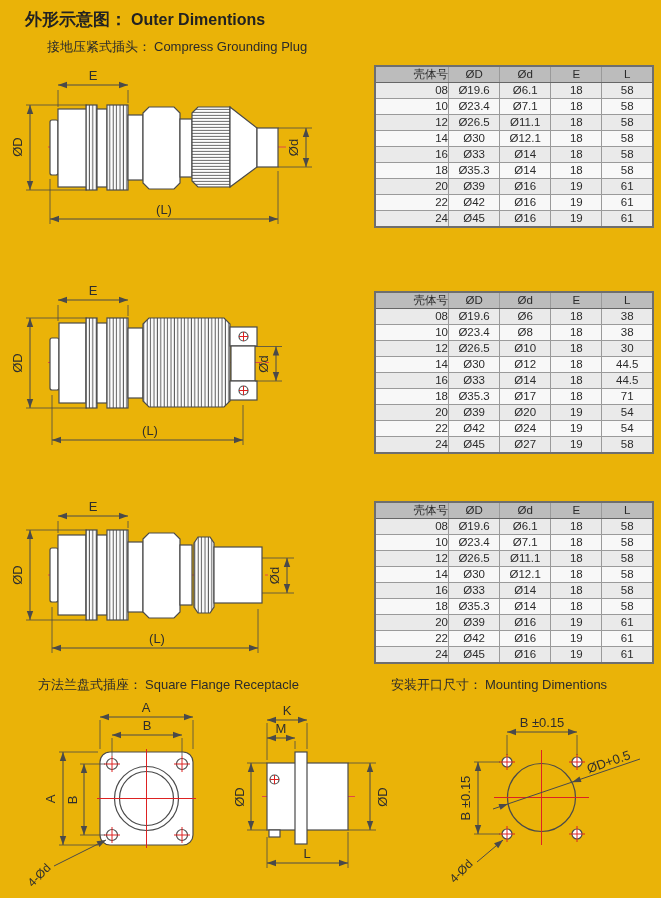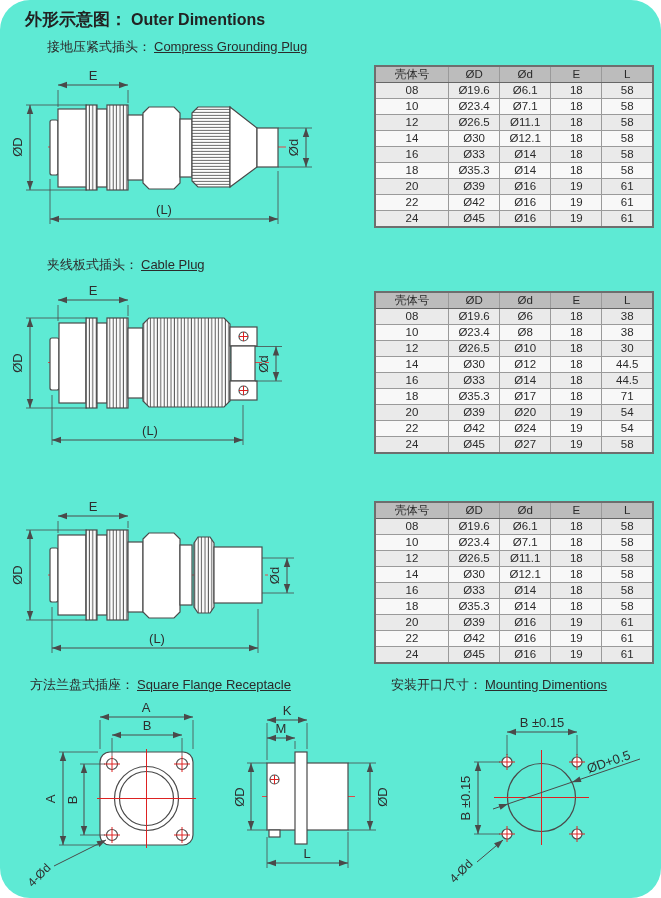--- a/index.html
+++ b/index.html
@@ -1,31 +1,31 @@
 <!DOCTYPE html>
 <html><head>
 <meta charset="utf-8">
 <style>
   html,body{margin:0;padding:0;background:#fff;}
   body{width:661px;height:898px;font-family:"Liberation Sans","DejaVu Sans",sans-serif;color:#333;}
-  .page{position:relative;width:661px;height:898px;background:#5eead4;overflow:hidden;border-radius:30px;}
+  .page{position:relative;width:661px;height:898px;background:#eab308;overflow:hidden;}
   .title{position:absolute;left:25px;top:8px;white-space:nowrap;}
   .title .zh{font-size:17px;font-weight:700;color:#222;}
   .title .en{font-size:16px;font-weight:600;color:#222;margin-left:4px;}
   .sec{position:absolute;white-space:nowrap;font-size:13px;color:#2b2b2b;}
   .sec .zh{font-weight:400;}
-  .sec .en{margin-left:3px;text-decoration:underline;}
+  .sec .en{margin-left:3px;}
   table.dims{position:absolute;width:280px;table-layout:fixed;border-collapse:collapse;
     font-size:11.5px;color:#2b2b2b;border:2px solid #6e6e6e;}
   table.dims th,table.dims td{border:1px solid #9a9a9a;text-align:center;padding:0;
     height:15px;line-height:15px;font-weight:400;overflow:hidden;}
   table.dims thead th{background:#bcbcbc;border-bottom:1.5px solid #666;}
   table.dims tbody tr:nth-child(odd) td{background:#eaeaea;}
   table.dims tbody tr:nth-child(even) td{background:#f8f8f8;}
-  table.dims th:first-child,table.dims td:first-child{width:72px;}
+  table.dims th:first-child,table.dims td:first-child{width:72px;text-align:right;}
   svg.drawing{position:absolute;overflow:visible;}
   .ol{fill:#fff;stroke:#4a4a4a;stroke-width:1.2;}
   .kn{fill:url(#knurl);stroke:#4a4a4a;stroke-width:1.2;}
   .hl{fill:url(#hlines);stroke:#4a4a4a;stroke-width:1.2;}
   .nf{fill:none;stroke:#4a4a4a;stroke-width:1.2;}
   .dim{stroke:#4a4a4a;stroke-width:1;fill:none;}
   .ext{stroke:#4a4a4a;stroke-width:0.8;fill:none;}
   .cl{stroke:#e04848;stroke-width:1;fill:none;stroke-dasharray:18 3 4 3;}
   .rc{stroke:#dd2222;stroke-width:1;fill:none;}
   svg text{font-family:"Liberation Sans","DejaVu Sans",sans-serif;font-size:13px;fill:#2e2e2e;}
@@ -171,23 +171,20 @@
         <tr>
           <td>24</td>
           <td>Ø45</td>
           <td>Ø16</td>
           <td>19</td>
           <td>61</td>
         </tr>
       </tbody>
     </table>
 
-  <div class="sec" style="left:47px;top:256px">
-    <span class="zh">夹线板式插头：</span><span class="en">Cable Plug</span>
-  </div>
 
   <svg class="drawing" style="left:10px;top:283px" width="350" height="180" viewBox="0 0 350 180">
     <line class="cl" x1="38" y1="79.5" x2="262" y2="79.5"></line>
     <g>
       <rect class="ol" x="40" y="55" width="9" height="52" rx="2"></rect>
       <rect class="ol" x="49" y="40" width="27" height="80"></rect>
       <rect class="kn" x="76" y="35" width="11" height="90"></rect>
       <rect class="ol" x="87" y="40" width="10" height="80"></rect>
       <rect class="kn" x="97" y="35" width="21" height="90"></rect>
       <rect class="ol" x="118" y="45" width="15" height="70"></rect>
@@ -416,21 +413,21 @@
         <tr>
           <td>24</td>
           <td>Ø45</td>
           <td>Ø16</td>
           <td>19</td>
           <td>61</td>
         </tr>
       </tbody>
     </table>
 
-  <div class="sec" style="left:30px;top:676px">
+  <div class="sec" style="left:38px;top:676px">
     <span class="zh">方法兰盘式插座：</span><span class="en">Square Flange Receptacle</span>
   </div>
   <div class="sec" style="left:391px;top:676px">
     <span class="zh">安装开口尺寸：</span><span class="en">Mounting Dimentions</span>
   </div>
 
   <svg class="drawing" style="left:20px;top:700px" width="220" height="198" viewBox="0 0 220 198">
     <g>
       <rect class="ol" x="80" y="52" width="93" height="93" rx="10"></rect>
       <circle class="ol" cx="92" cy="64" r="5.5"></circle>

